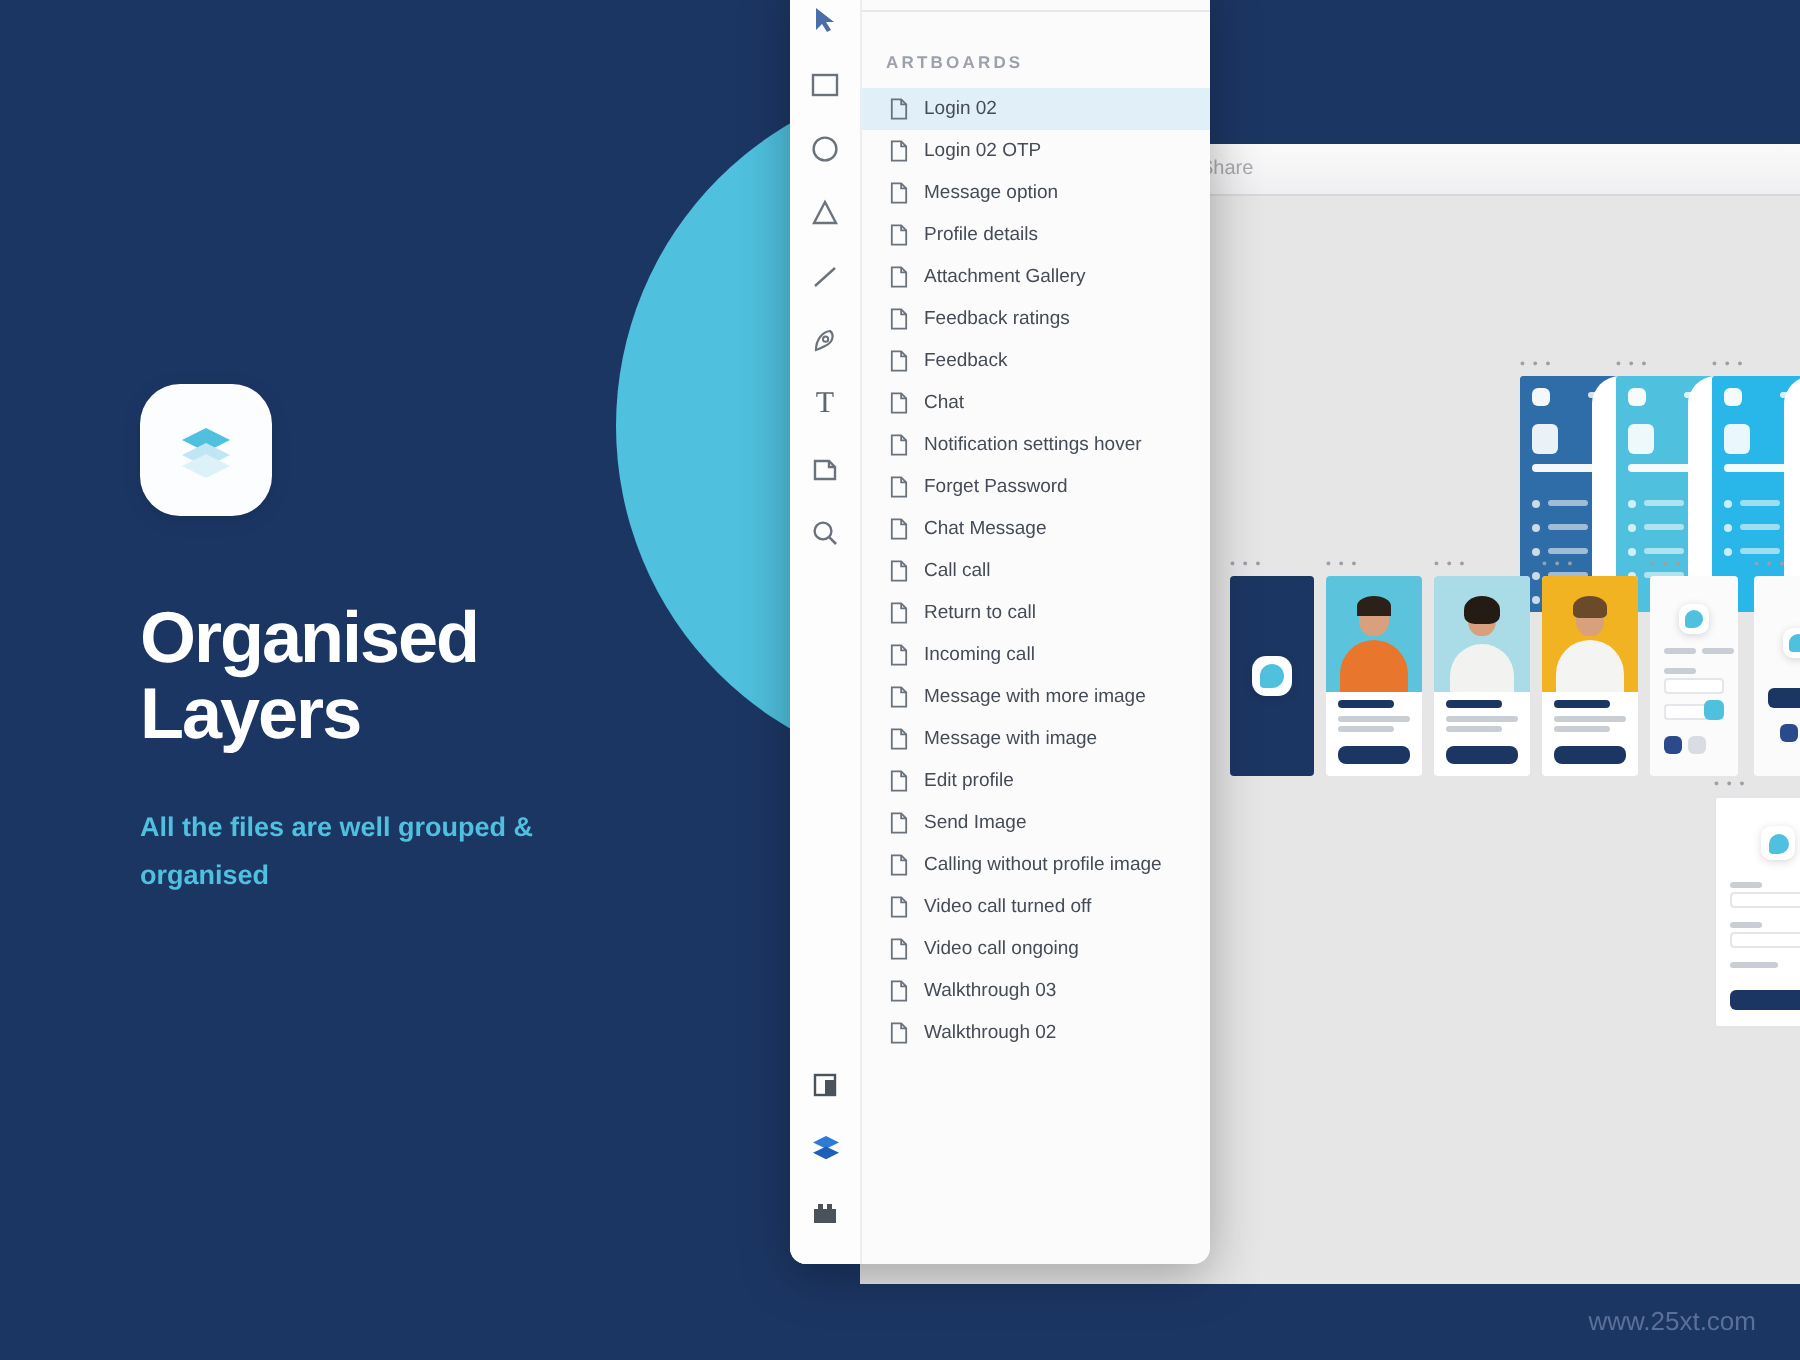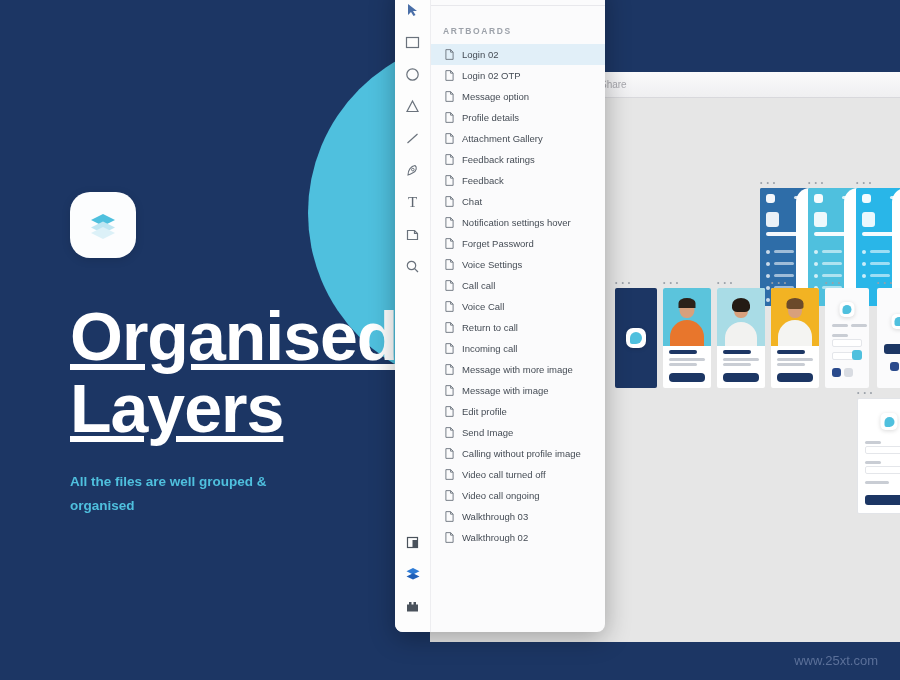--- a/index.html
+++ b/index.html
@@ -30,26 +30,25 @@
   .logo-badge{
     width:66px; height:66px;
     background:#FCFDFE;
     border-radius:20px;
     display:flex; align-items:center; justify-content:center;
     box-shadow:0 2px 10px rgba(0,0,0,.12);
   }
   .promo-title{
     margin-top:42px;
     color:#FFFFFF;
-    font-size:68px;
+    font-size:36px;
     font-weight:bold;
     line-height:1.06;
     letter-spacing:-1px;
     white-space:pre-line;
-    text-decoration:underline;
   }
   .promo-sub{
     margin-top:26px;
     color:#4FC0DE;
     font-size:13.5px;
     font-weight:bold;
     line-height:1.75;
     width:218px;
   }
 
@@ -543,35 +542,28 @@
             <path d="M1 0.6 h5.2 L9 3.4 V11.4 H1 Z" fill="none" stroke="#6A727C" stroke-width="1"></path>
             <path d="M6.2 0.6 V3.4 H9" fill="none" stroke="#6A727C" stroke-width="1"></path>
           </svg>
           <span class="lb">Forget Password</span>
         </div>
         <div class="row">
           <svg width="9" height="11" viewBox="0 0 10 12" class="fileico">
             <path d="M1 0.6 h5.2 L9 3.4 V11.4 H1 Z" fill="none" stroke="#6A727C" stroke-width="1"></path>
             <path d="M6.2 0.6 V3.4 H9" fill="none" stroke="#6A727C" stroke-width="1"></path>
           </svg>
-          <span class="lb">Voice Settings</span>
+          <span class="lb">Chat Message</span>
         </div>
         <div class="row">
           <svg width="9" height="11" viewBox="0 0 10 12" class="fileico">
             <path d="M1 0.6 h5.2 L9 3.4 V11.4 H1 Z" fill="none" stroke="#6A727C" stroke-width="1"></path>
             <path d="M6.2 0.6 V3.4 H9" fill="none" stroke="#6A727C" stroke-width="1"></path>
           </svg>
           <span class="lb">Call call</span>
-        </div>
-        <div class="row">
-          <svg width="9" height="11" viewBox="0 0 10 12" class="fileico">
-            <path d="M1 0.6 h5.2 L9 3.4 V11.4 H1 Z" fill="none" stroke="#6A727C" stroke-width="1"></path>
-            <path d="M6.2 0.6 V3.4 H9" fill="none" stroke="#6A727C" stroke-width="1"></path>
-          </svg>
-          <span class="lb">Voice Call</span>
         </div>
         <div class="row">
           <svg width="9" height="11" viewBox="0 0 10 12" class="fileico">
             <path d="M1 0.6 h5.2 L9 3.4 V11.4 H1 Z" fill="none" stroke="#6A727C" stroke-width="1"></path>
             <path d="M6.2 0.6 V3.4 H9" fill="none" stroke="#6A727C" stroke-width="1"></path>
           </svg>
           <span class="lb">Return to call</span>
         </div>
         <div class="row">
           <svg width="9" height="11" viewBox="0 0 10 12" class="fileico">

